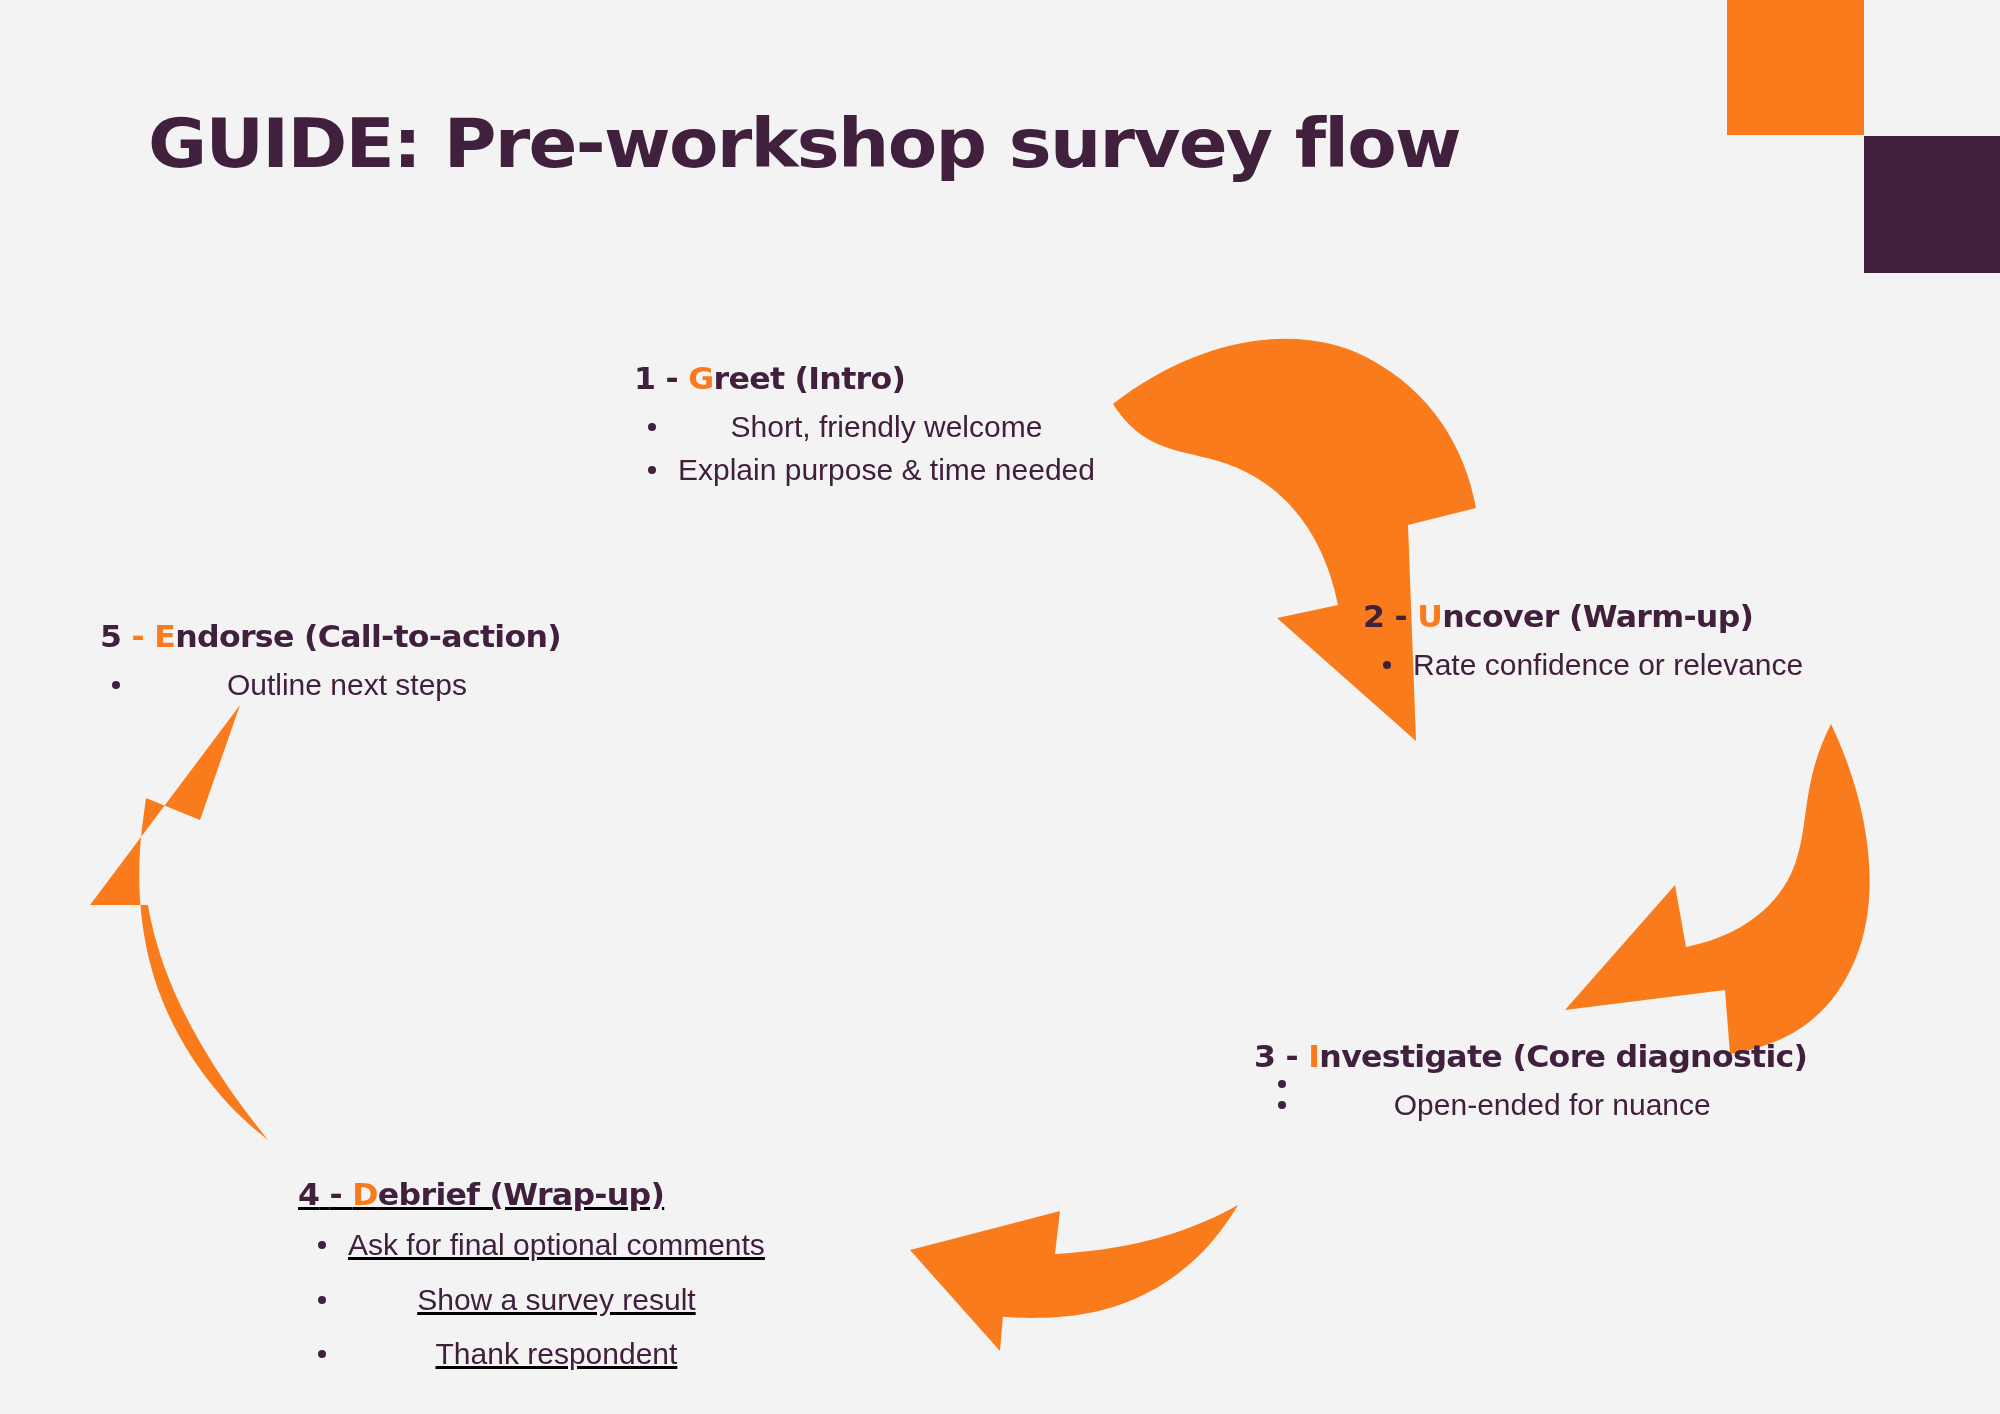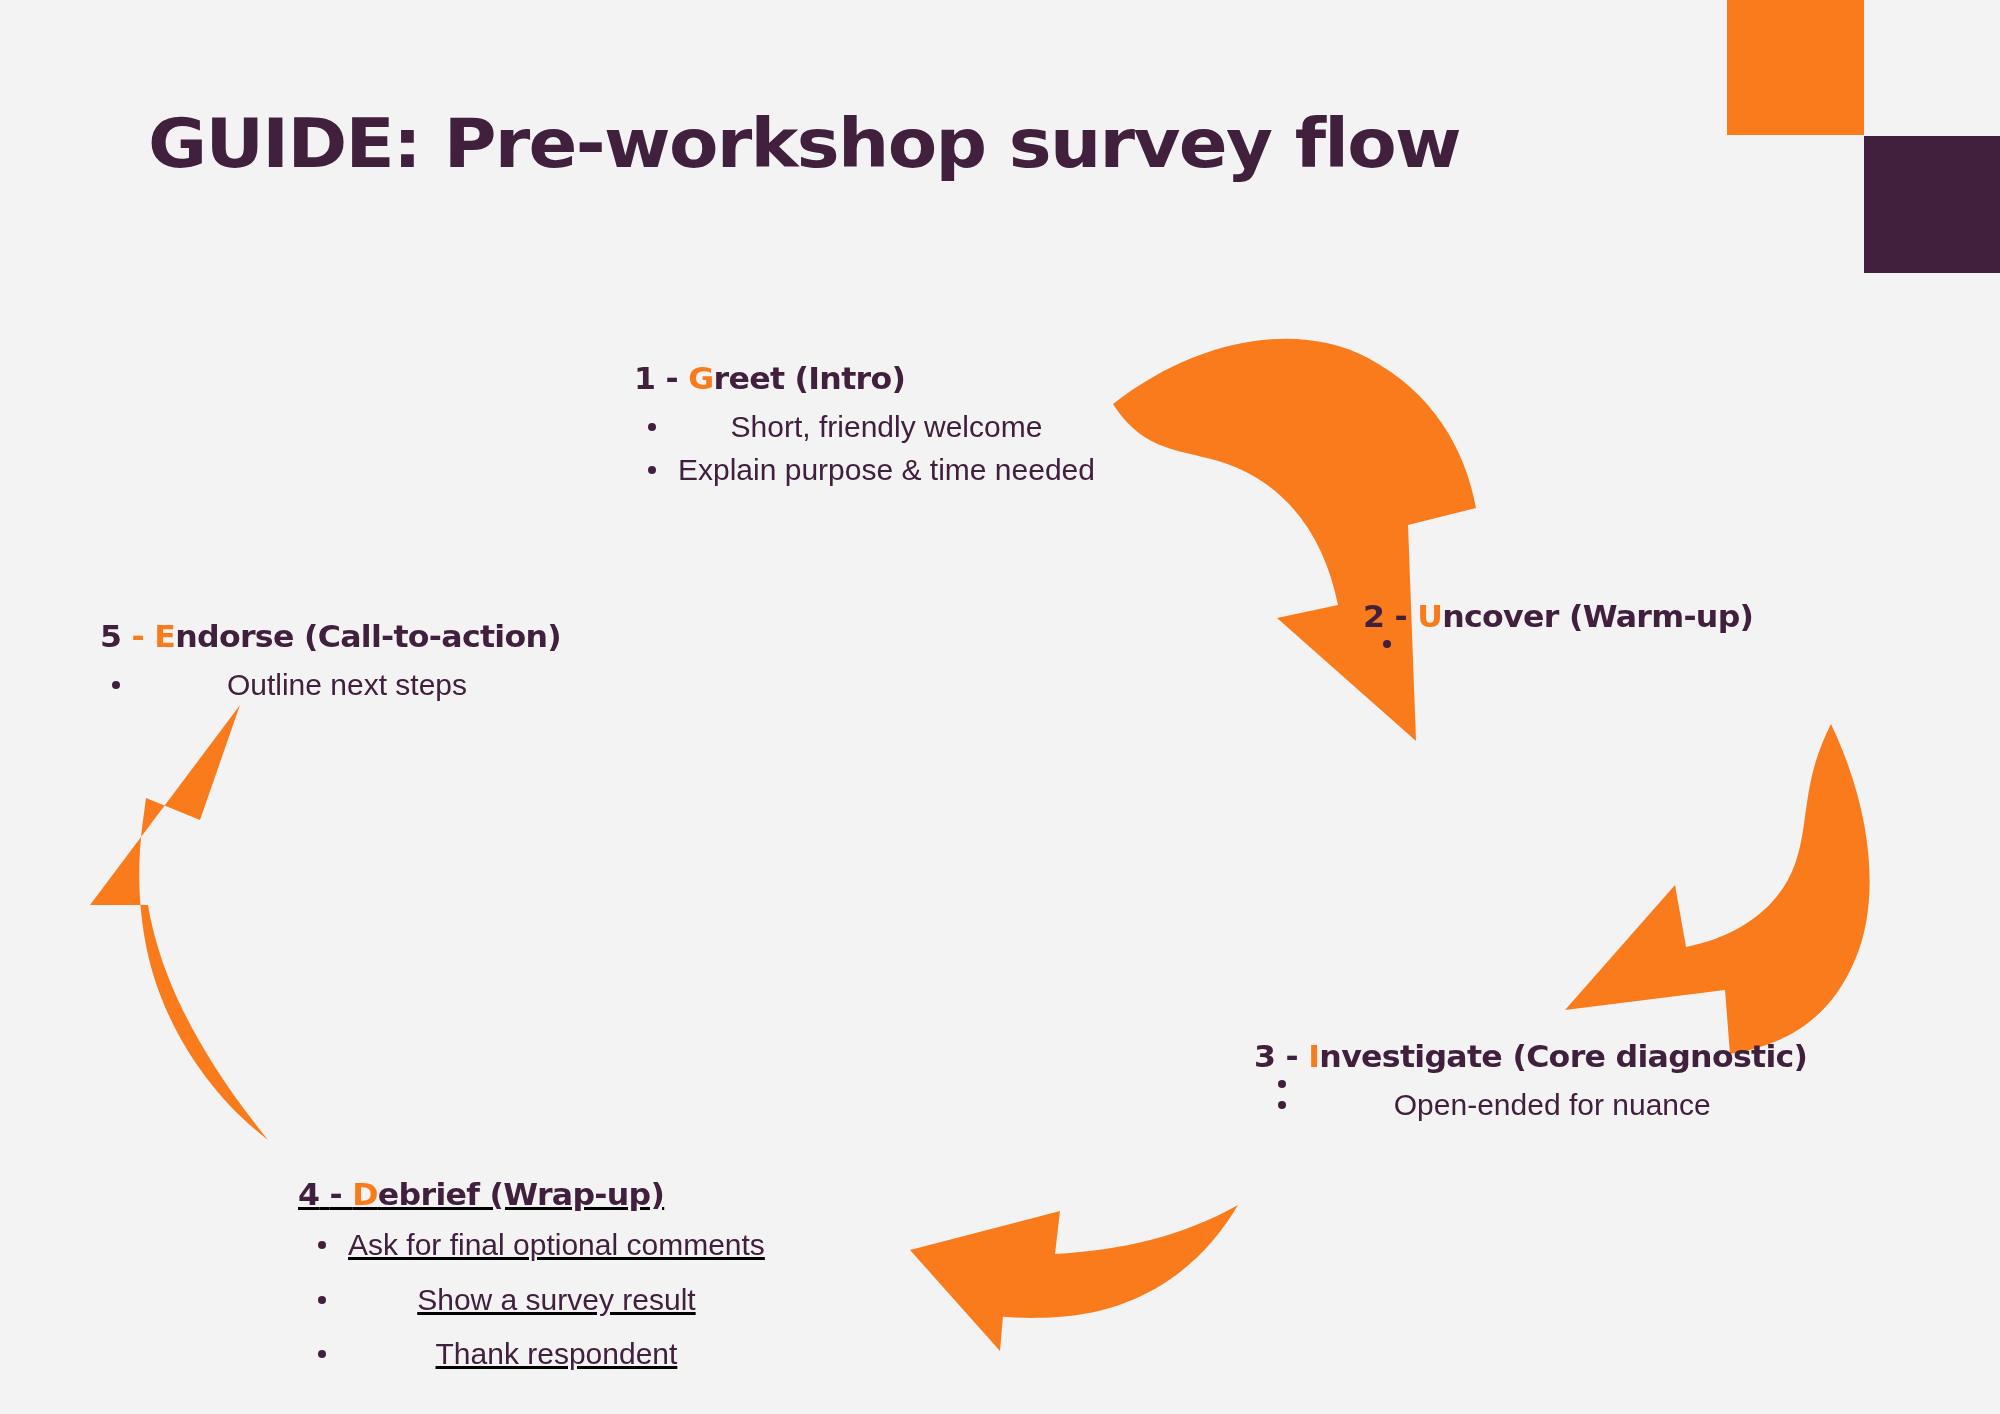--- a/index.html
+++ b/index.html
@@ -190,21 +190,21 @@
       <li><span class="dot"></span><span>Short, friendly welcome</span></li>
       <li><span class="dot"></span><span>Explain purpose &amp; time needed</span></li>
     </ul>
   </div>
 
   <div class="step-block" id="step-2">
     <div class="step-heading">
       <span>2</span><span>&nbsp;</span><span>- </span><span class="accent">U</span><span>ncover (Warm-up)</span>
     </div>
     <ul class="bullets">
-      <li><span class="dot"></span></li>
+      <li><span class="dot"></span><span>Rate confidence or relevance</span></li>
     </ul>
   </div>
 
   <div class="step-block" id="step-3">
     <div class="step-heading">
       <span>3</span><span>&nbsp;</span><span>- </span><span class="accent">I</span><span>nvestigate (Core diagnostic)</span>
     </div>
     <ul class="bullets">
       <li><span class="dot"></span></li>
       <li><span class="dot"></span><span>Open-ended for nuance</span></li>

